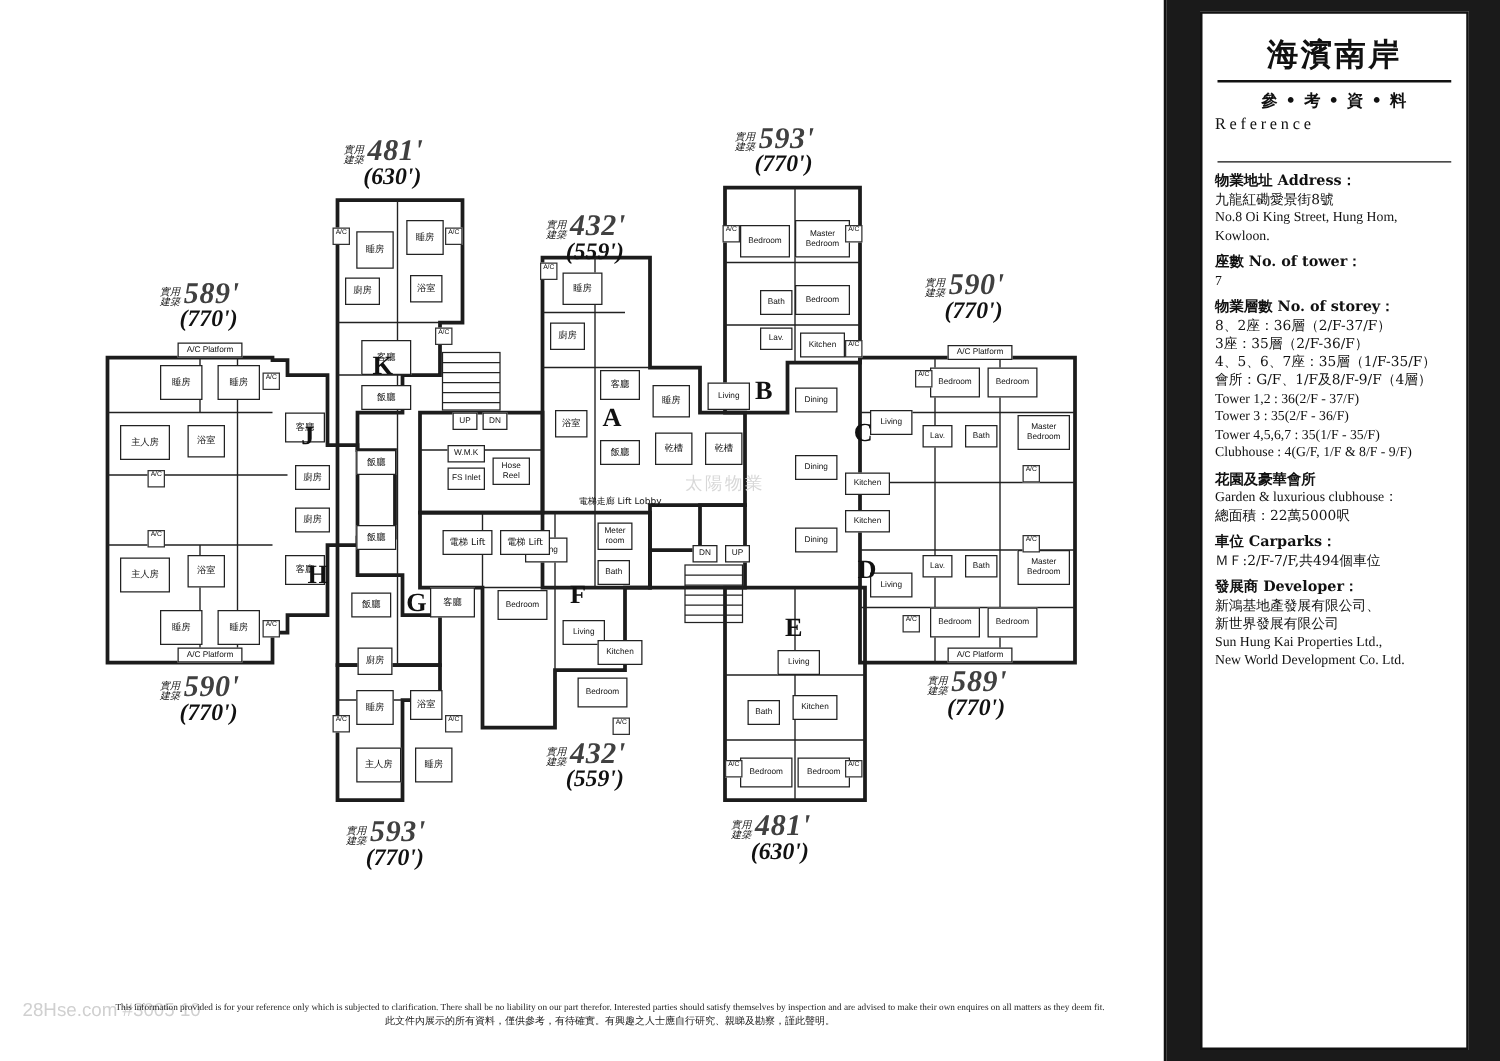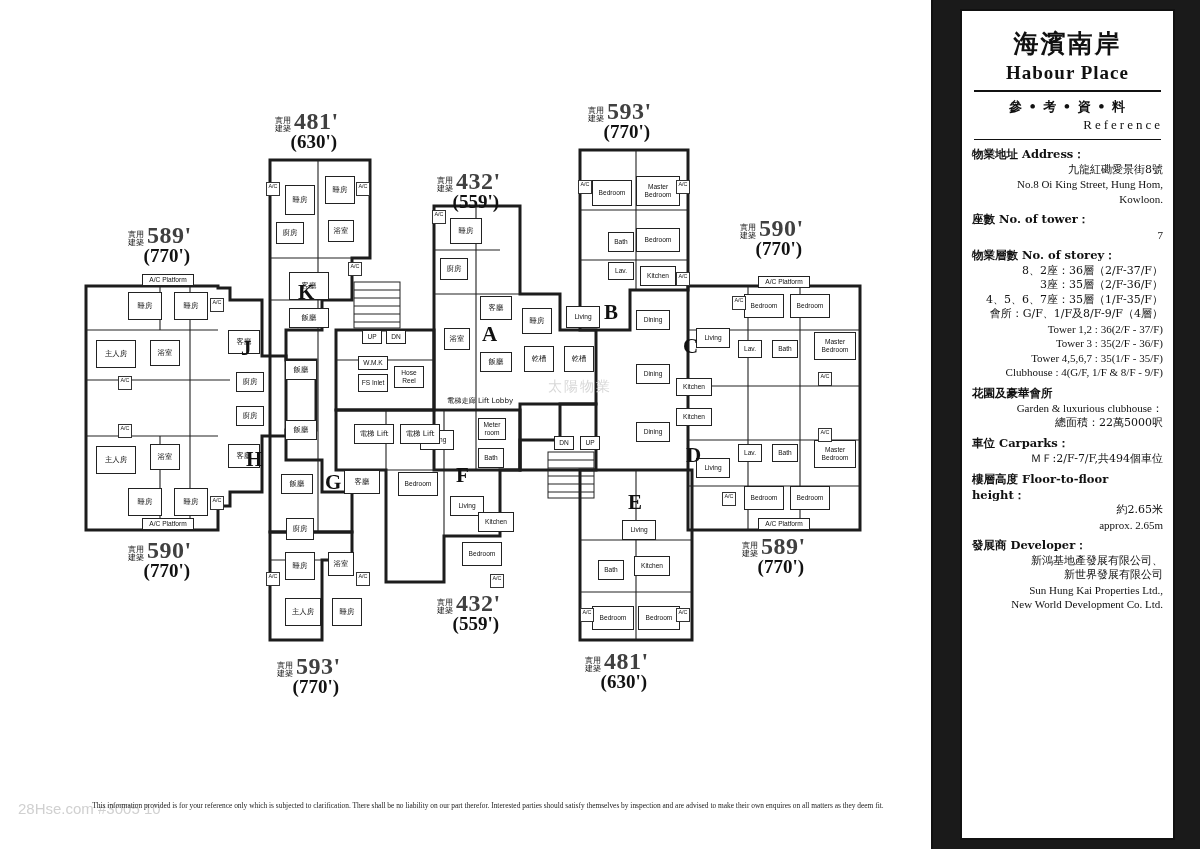--- a/index.html
+++ b/index.html
@@ -34,53 +34,53 @@
     font-family:"Liberation Serif", serif;
     font-size:19px; font-weight:700; letter-spacing:1px;
     color:#111; margin:0 0 6px 0;
   }
   .brand-rule{height:2px;background:#111;margin:4px 2px 6px 2px;}
   .ref-cn{
     text-align:center;font-family:"DejaVu Serif", serif;
     font-size:13px;font-weight:700;letter-spacing:1px;color:#111;margin-bottom:1px;
   }
   .ref-en{
-    text-align:right;font-family:"Liberation Serif", serif;
-    font-size:13px;letter-spacing:3px;color:#111;margin-bottom:6px;
+    text-align:left;font-family:"Liberation Serif", serif;
+    font-size:13px;letter-spacing:3px;color:#111;margin-bottom:22px;
   }
   .ref-rule{height:1px;background:#111;margin:2px 2px 7px 2px;}
 
   .info-block{margin-bottom:6px;}
   .info-head{
     font-family:"DejaVu Serif", serif;
     font-size:11.5px;font-weight:700;color:#111;line-height:1.35;
   }
   .info-line{
     font-family:"Liberation Serif", serif;
-    font-size:11px;color:#111;line-height:1.32;text-align:right;
+    font-size:11px;color:#111;line-height:1.32;
   }
   .info-line.cn{font-family:"DejaVu Serif", serif;font-size:11px;}
 
   
   .plan{position:absolute;left:0;top:0;width:933px;height:849px;}
 
   .wm{
     position:absolute;left:548px;top:378px;
     font-family:"DejaVu Serif", serif;
     font-size:14px;color:#d8d8d8;letter-spacing:2px;
     white-space:nowrap;
   }
   .wm2{
     position:absolute;left:18px;top:800px;
     font-family:"Liberation Sans", sans-serif;
     font-size:15px;color:#d0d0d0;white-space:nowrap;
   }
 
   
-  .callout{position:absolute;white-space:nowrap;}
+  .callout{position:absolute;white-space:nowrap;font-style:italic;}
   .callout .tag{
     display:inline-block;
     font-family:"DejaVu Serif", serif;
     font-size:8px;line-height:1.05;color:#111;
     vertical-align:middle;
     text-align:center;
     margin-right:3px;
   }
   .callout .tag u{display:block;text-decoration:none;}
   .callout .num{
@@ -475,36 +475,36 @@
         <div class="blk" style="left: 482px; top: 322px;">A</div>
         <div class="blk" style="left: 604px; top: 300px;">B</div>
         <div class="blk" style="left: 683px; top: 334px;">C</div>
         <div class="blk" style="left: 246px; top: 447px;">H</div>
         <div class="blk" style="left: 325px; top: 470px;">G</div>
         <div class="blk" style="left: 456px; top: 463px;">F</div>
         <div class="blk" style="left: 686px; top: 443px;">D</div>
         <div class="blk" style="left: 628px; top: 490px;">E</div>
       </div>
 
-    <div class="liftlobby" style="left:447px;top:396px;">電梯走廊 Lift Lobby</div>
+    <div class="liftlobby" style="left:463px;top:396px;">電梯走廊 Lift Lobby</div>
 
     <div class="wm">太陽物業</div>
     <div class="wm2">28Hse.com #3005 10</div>
 
     <div class="disclaimer">
       <div>This information provided is for your reference only which is subjected to clarification.  There shall be no liability on our part therefor.  Interested parties should satisfy themselves by inspection and are advised to make their own enquires on all matters as they deem fit.</div>
+      <div class="cn">此文件內展示的所有資料，僅供參考，有待確實。有興趣之人士應自行研究、親睇及勘察，謹此聲明。</div>
     </div>
   </div>
 
   <div class="sep"></div>
 
   <div class="sidebar">
     <div class="sidebar-inner">
       <div class="brand-cn">海濱南岸</div>
-      <div class="brand-en">Habour  Place</div>
       <div class="brand-rule"></div>
       <div class="ref-cn">參 • 考 • 資 • 料</div>
       <div class="ref-en">Reference</div>
       <div class="ref-rule"></div>
       <div id="info-blocks">
           <div class="info-block">
             <div class="info-head">物業地址  Address：</div>
             <div class="info-line cn">九龍紅磡愛景街8號</div>
             <div class="info-line">No.8 Oi King Street, Hung Hom,</div>
             <div class="info-line">Kowloon.</div>
@@ -527,25 +527,20 @@
           <div class="info-block">
             <div class="info-head">花園及豪華會所</div>
             <div class="info-line">Garden &amp; luxurious clubhouse：</div>
             <div class="info-line cn">總面積：22萬5000呎</div>
           </div>
           <div class="info-block">
             <div class="info-head">車位  Carparks：</div>
             <div class="info-line cn">ＭＦ:2/F-7/F,共494個車位</div>
           </div>
           <div class="info-block">
-            <div class="info-head">樓層高度  Floor-to-floor height：</div>
-            <div class="info-line cn">約2.65米</div>
-            <div class="info-line">approx. 2.65m</div>
-          </div>
-          <div class="info-block">
             <div class="info-head">發展商  Developer：</div>
             <div class="info-line cn">新鴻基地產發展有限公司、</div>
             <div class="info-line cn">新世界發展有限公司</div>
             <div class="info-line">Sun Hung Kai Properties Ltd.,</div>
             <div class="info-line">New World Development Co. Ltd.</div>
           </div>
         </div>
     </div>
   </div>
 

